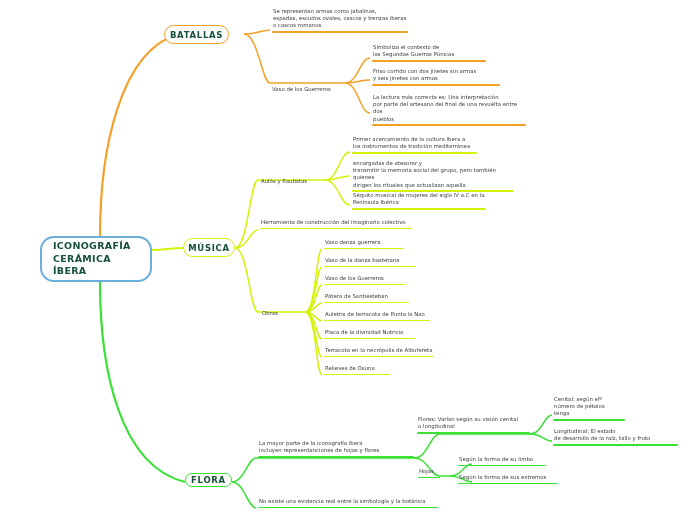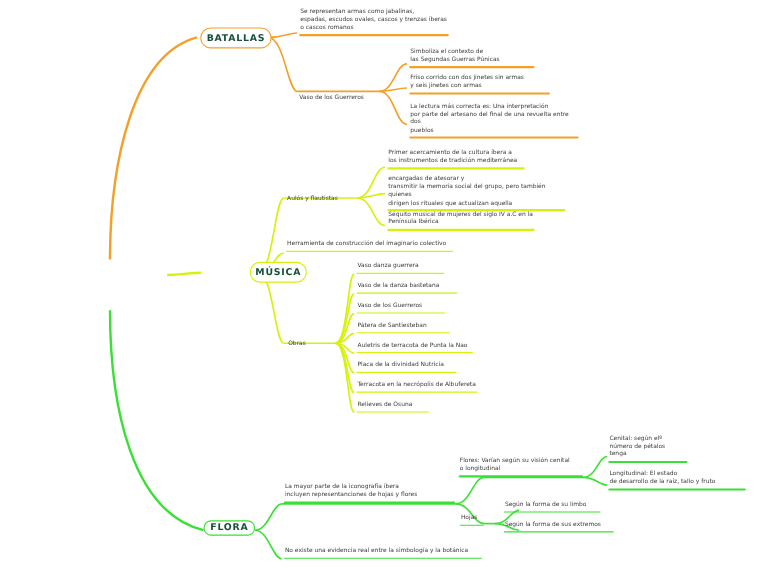--- a/index.html
+++ b/index.html
@@ -62,28 +62,27 @@
     justify-content: center;
     z-index: 5;
   }
   .branch-pill span {
     font-size: 8.5px;
     font-weight: bold;
     color: #17503a;
     letter-spacing: 0.7px;
   }
   #pill-batallas {
-    left: 182px; top: 25px; width: 65px; height: 19px;
+    left: 164px; top: 25px; width: 65px; height: 19px;
     border: 1.6px solid #f4a028;
     align-items: center;
   }
   #pill-musica {
     left: 183px; top: 238px; width: 52px; height: 19px;
     border: 1.6px solid #d6f209;
-    margin-left: 44px;
   }
   #pill-flora {
     left: 185px; top: 473px; width: 47px; height: 14px;
     border: 1.6px solid #3ae035;
   }
   
   .leaf {
     position: absolute;
     box-sizing: border-box;
     z-index: 4;
@@ -165,20 +164,25 @@
     <path d="M530,434 C542,434 544,441 552,441" fill="none" stroke="#3ae035" stroke-width="1.5"></path>
 
     <path d="M414,458 C428,458 430,476 440,476" fill="none" stroke="#3ae035" stroke-width="1.5"></path>
     <path d="M440,476 L450,476" fill="none" stroke="#3ae035" stroke-width="1.5"></path>
     <path d="M450,476 C462,476 464,464 472,464" fill="none" stroke="#3ae035" stroke-width="1.5"></path>
     <path d="M450,476 C462,476 464,482 472,482" fill="none" stroke="#3ae035" stroke-width="1.5"></path>
 
     <path d="M232,482 C244,482 248,508 256,508" fill="none" stroke="#3ae035" stroke-width="1.5"></path>
   </svg>
 
+  <div class="center-node">
+    <div class="ctext">ICONOGRAFÍA
+CERÁMICA
+ÍBERA</div>
+  </div>
 
   <div class="branch-pill" id="pill-batallas">
     <span>BATALLAS</span>
   </div>
   <div class="branch-pill" id="pill-musica">
     <span>MÚSICA</span>
   </div>
   <div class="branch-pill" id="pill-flora">
     <span>FLORA</span>
   </div>

